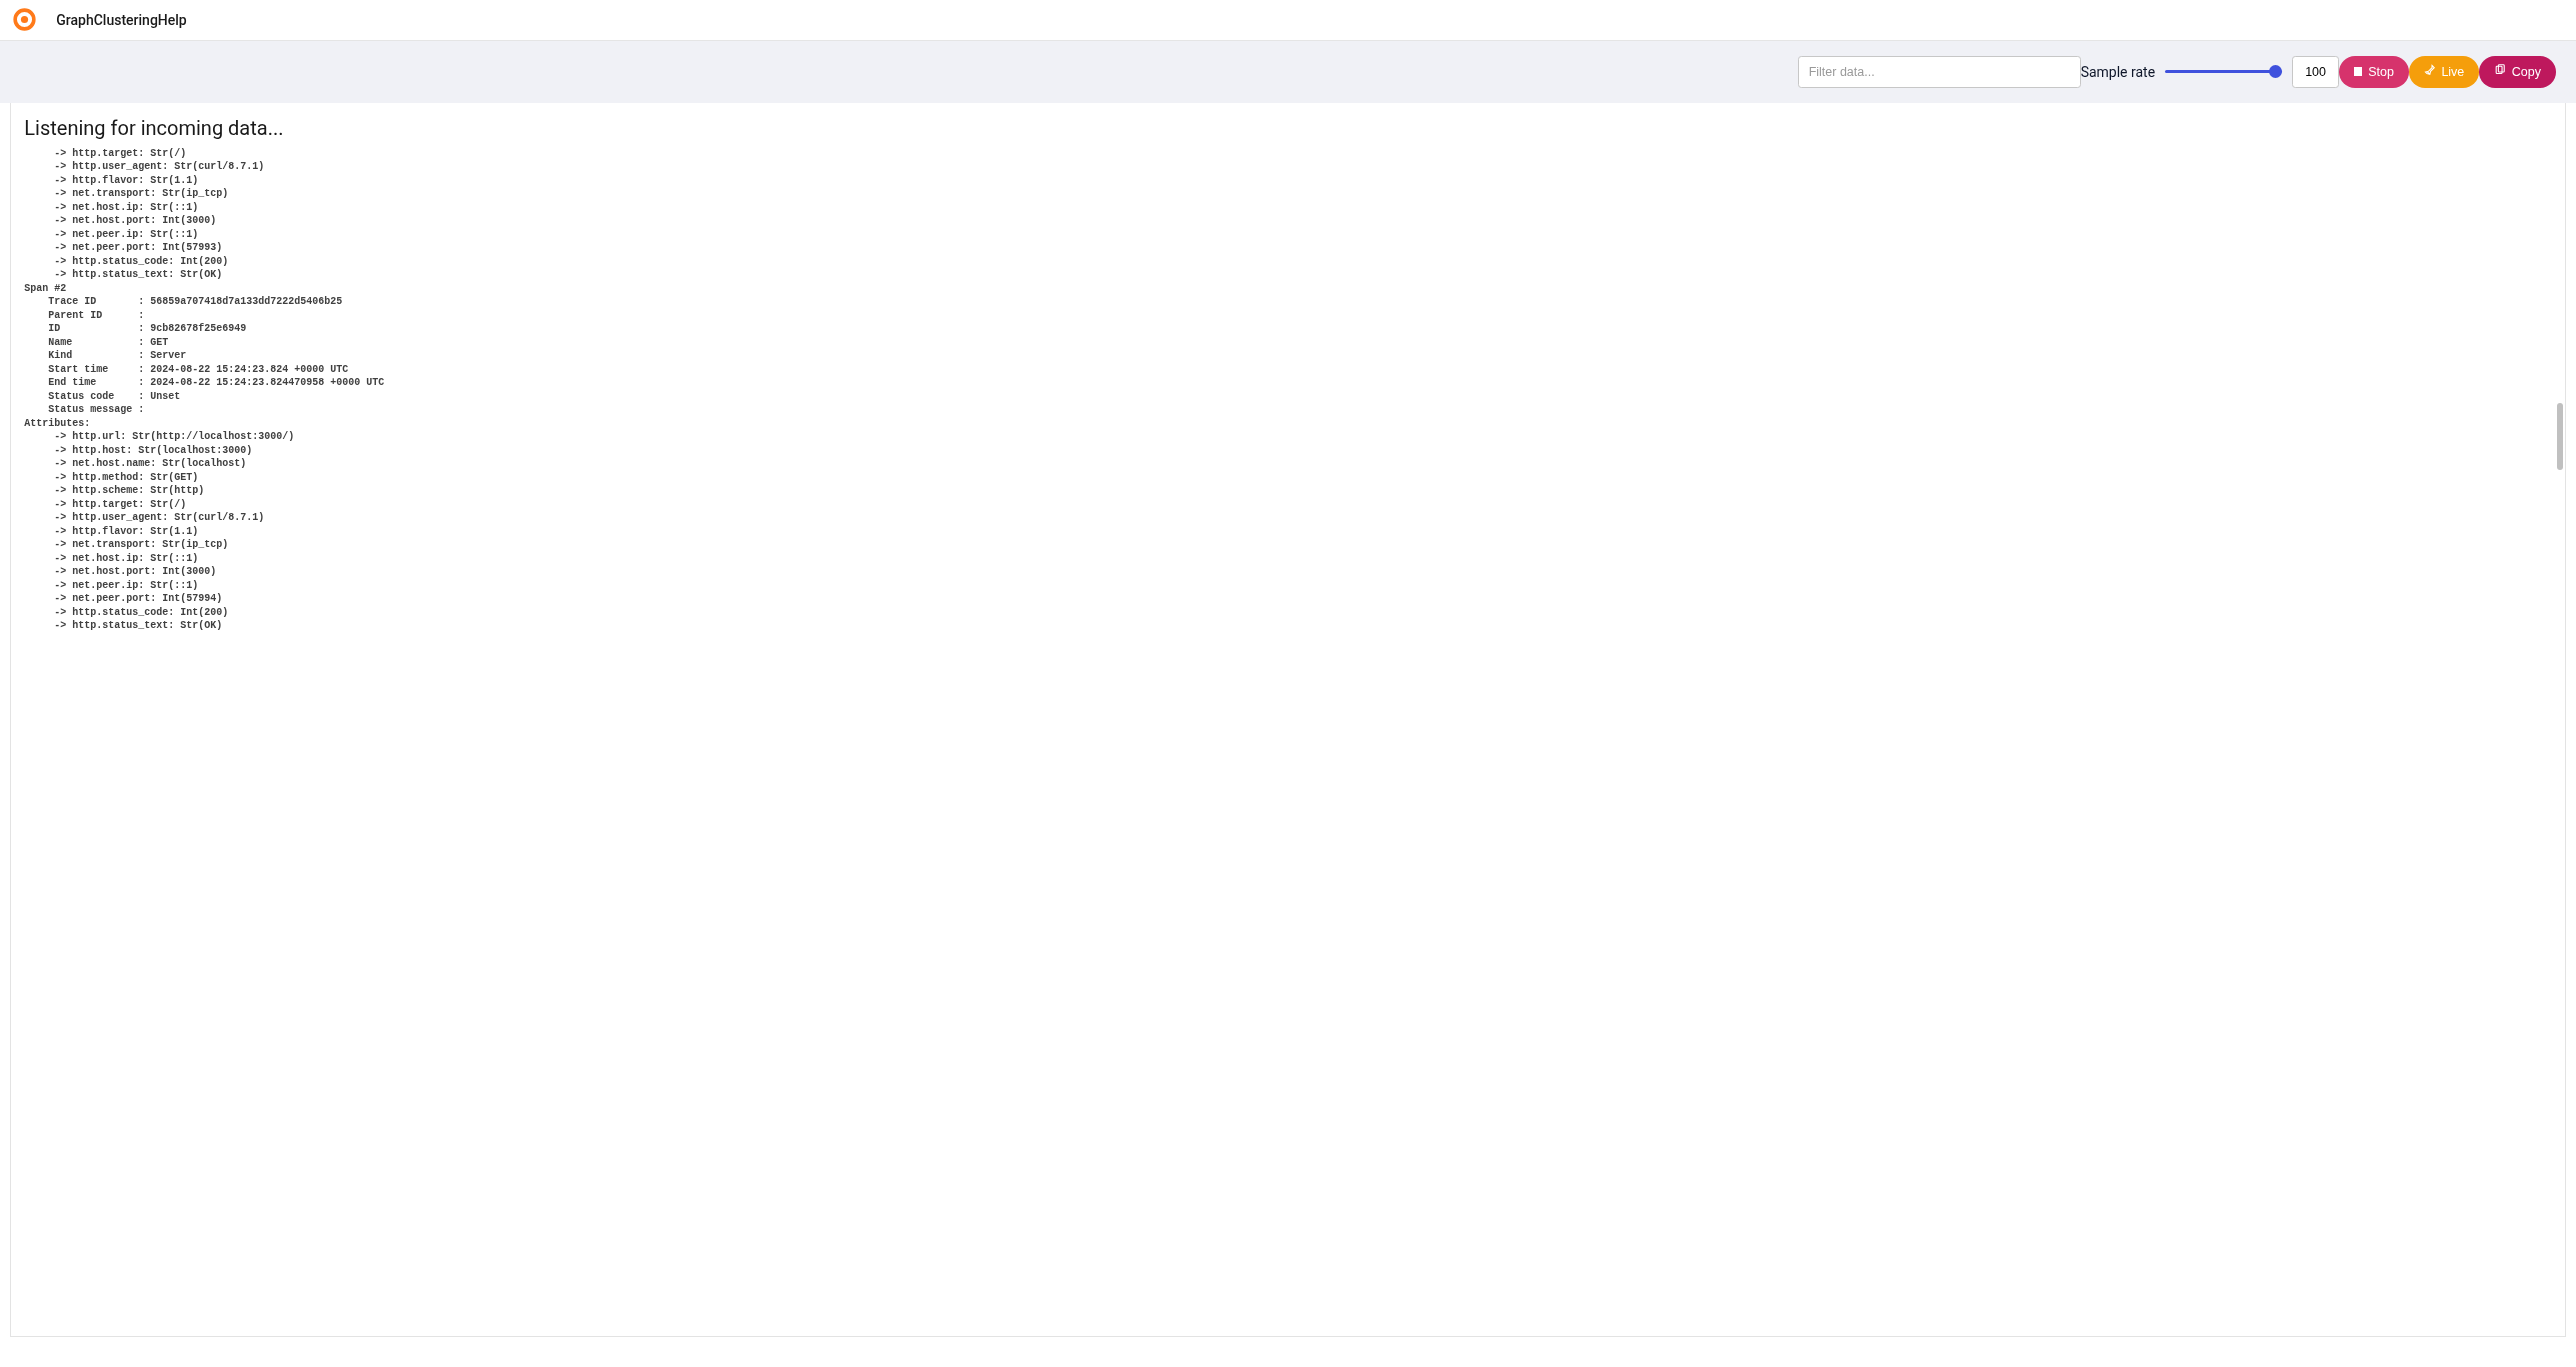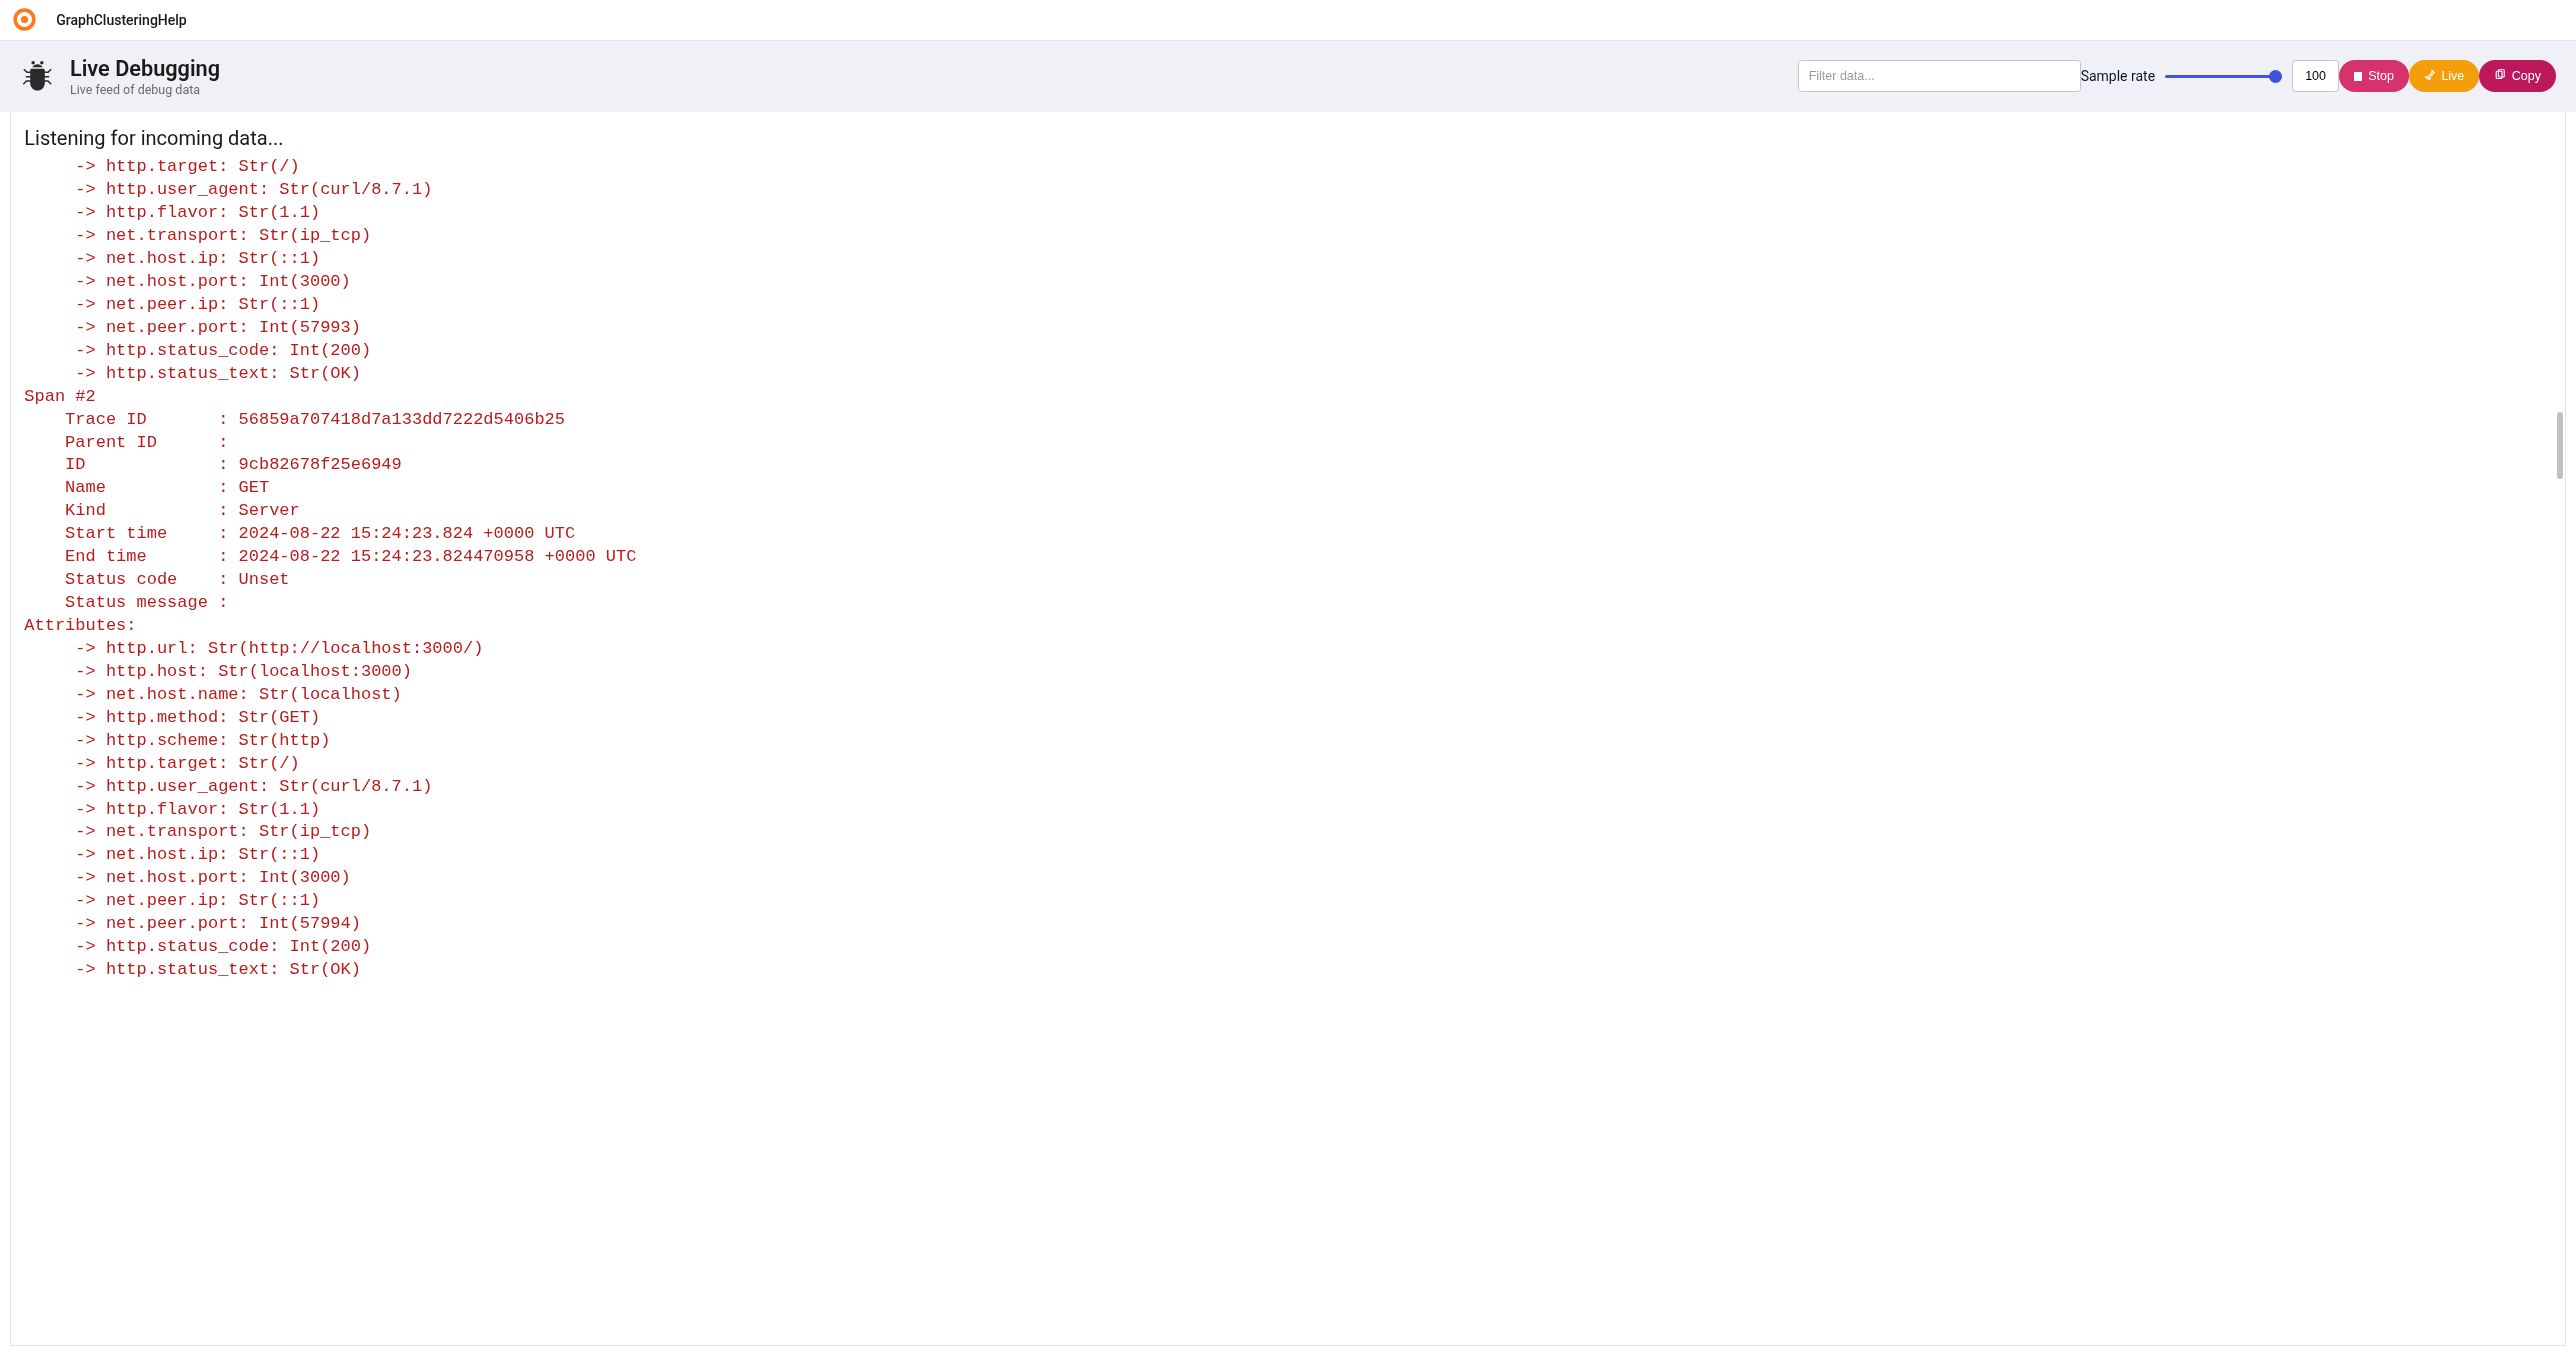--- a/index.html
+++ b/index.html
@@ -164,25 +164,26 @@
       overflow: hidden;
       position: relative;
     }
     .listening-text {
       font-size: 20px;
       color: #1a1a1a;
       margin-bottom: 6.7px;
     }
     .debug-output {
       font-family: "SFMono-Regular", Consolas, "Liberation Mono", Menlo, monospace;
-      font-size: 17px;
+      font-size: 10px;
       line-height: 1.35;
       white-space: pre;
-      color: #b91c1c;
+      color: #404040;
       overflow: hidden;
+      font-weight: bold;
     }
     .scrollbar {
       position: absolute;
       right: 1.7px;
       top: 300px;
       width: 6.7px;
       height: 67px;
       background: #c0c0c0;
       border-radius: 3.3px;
     }
@@ -204,33 +205,20 @@
     </svg>
   </span>
   <div class="nav-links">
     <span class="nav-link">Graph</span>
     <span class="nav-link">Clustering</span>
     <span class="nav-link">Help</span>
   </div>
 </nav>
 
 <div class="header-bar">
-  <div class="header-left">
-    <span>
-      <svg class="bug-icon" viewBox="0 0 24 24">
-        <path d="M12 5c1.5 0 2.8.8 3.5 2h-7C9.2 5.8 10.5 5 12 5zm-4 3h8c.6 0 1 .4 1 1v1h2l2-2 .7.7L19.4 11H17v2h3v1h-3v2h2.4l2.3 2.3-.7.7-2-2H17v1c0 2.8-2.2 5-5 5s-5-2.2-5-5v-1H4.6l-2 2-.7-.7L4.2 16H7v-2H4v-1h3v-2H4.6L2.3 8.7 3 8l2 2h2V9c0-.6.4-1 1-1z"></path>
-        <circle cx="9" cy="4" r="1.2"></circle>
-        <circle cx="15" cy="4" r="1.2"></circle>
-      </svg>
-    </span>
-    <div class="header-title-wrap">
-      <div class="header-title">Live Debugging</div>
-      <div class="header-subtitle">Live feed of debug data</div>
-    </div>
-  </div>
 
   <div class="header-controls">
     <input type="text" class="filter-input" placeholder="Filter data..." style="">
     <div class="sample-rate-wrap">
       <span class="sample-rate-label">Sample rate</span>
       <input type="range" class="slider" min="0" max="100" value="100" style="">
       <input type="text" class="rate-value-input" value="100" style="">
     </div>
     <button class="btn btn-stop">
       <span class="stop-square"></span>

